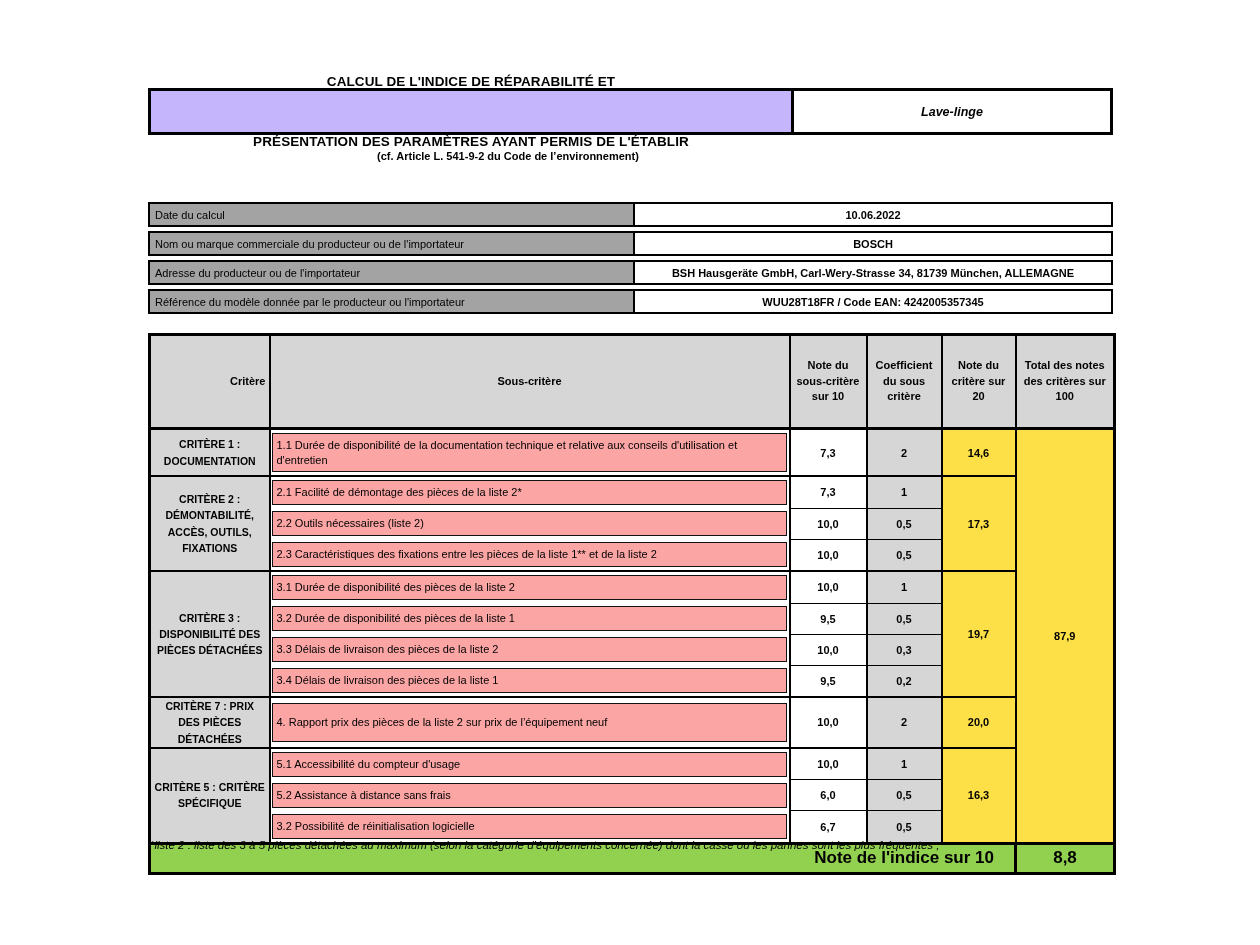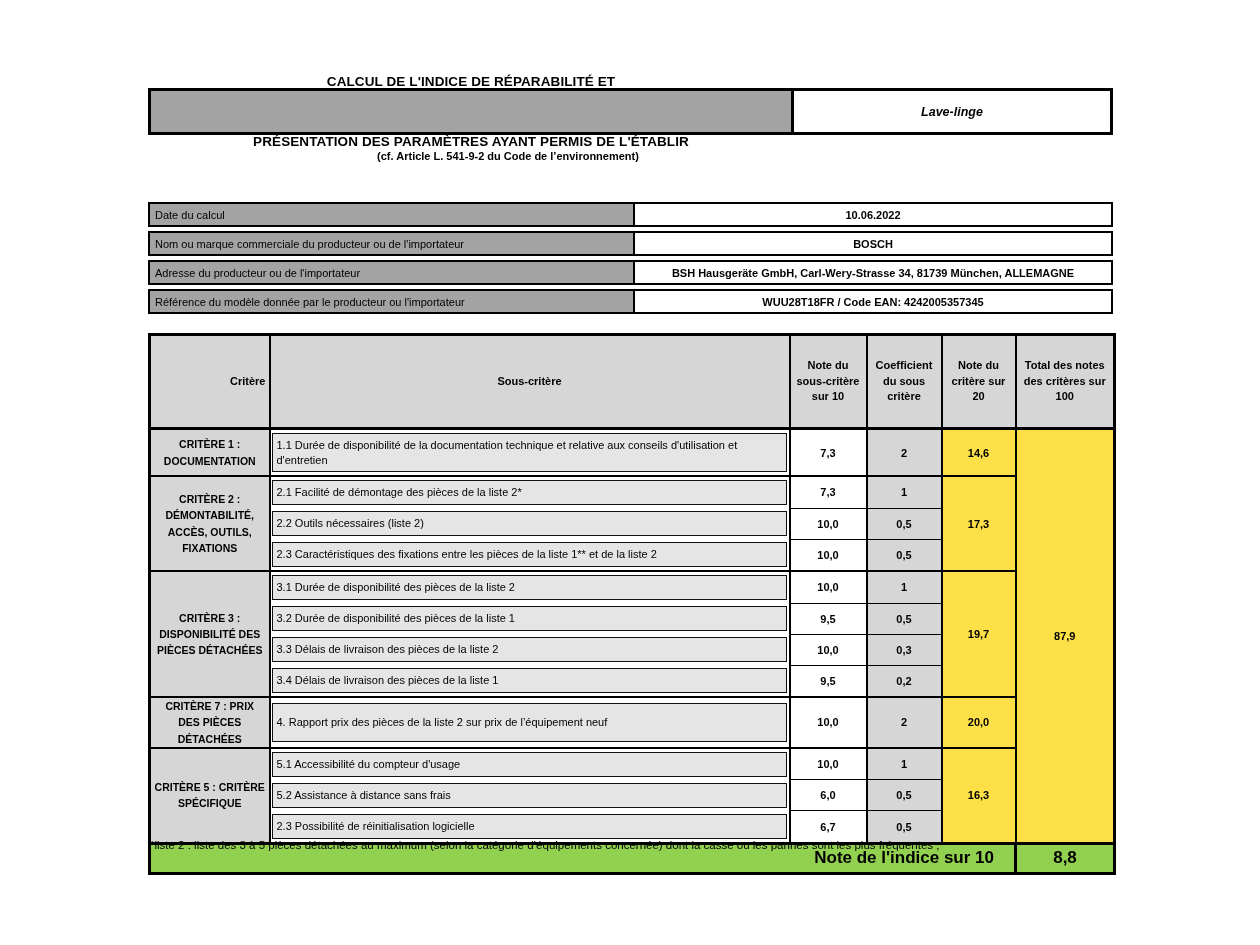--- a/index.html
+++ b/index.html
@@ -5,21 +5,21 @@
   html, body { margin:0; padding:0; background:#ffffff; }
   body {
     width:1260px; height:945px; position:relative;
     font-family:"Liberation Sans", sans-serif; color:#000;
     -webkit-font-smoothing:antialiased;
   }
 
   
   .header-row { position:absolute; top:88px; left:148px; width:965px; height:47px; display:flex; }
   .title-box {
-    width:646px; box-sizing:border-box; background:#a3a3a3;
+    width:646px; box-sizing:border-box; background:#c4b5fd;
     border:3px solid #000; display:flex; flex-direction:column;
     justify-content:center; align-items:center;gap:40px;
   }
   .title-line { font-weight:bold; font-size:13.5px; line-height:20px; letter-spacing:.1px; }
   .product-box {
     flex:1; box-sizing:border-box; background:#fff;
     border:3px solid #000; border-left:none;
     display:flex; justify-content:center; align-items:center;
   }
   .product-label { font-style:italic; font-weight:600; font-size:12.5px; }
@@ -68,21 +68,21 @@
   tr.g0 td { border-top:2px solid #000; }
   tr.gi td { border-top:1px solid #000; }
   tr.gi td.sc { border-top:none; }
 
   td.crit {
     background:#d6d6d6; font-weight:bold; font-size:10.5px; line-height:1.55;
     text-align:center; vertical-align:middle; padding:0 3px;
   }
   td.sc { background:#fff; vertical-align:middle; padding:3px 2px 3px 1px; }
   .sc-box {
-    background:#e5e5e5; border:1px solid #111;
+    background:#fca5a5; border:1px solid #111;
     min-height:21px; display:flex; align-items:center;
     padding:1px 6px 1px 4px; font-size:11px; line-height:1.3;
   }
   tr.rt .sc-box { min-height:35px; }
   td.n10 { background:#fff; font-weight:bold; font-size:11px; text-align:center; vertical-align:middle; }
   td.coef { background:#d6d6d6; font-weight:bold; font-size:11px; text-align:center; vertical-align:middle; }
   td.n20, td.total {
     background:#fde047; font-weight:bold; font-size:11px;
     text-align:center; vertical-align:middle;
   }
@@ -90,21 +90,21 @@
   tr.final { height:30px; }
   tr.final td { border-top:3px solid #000; background:#92d050; vertical-align:middle; }
   td.final-label {
     text-align:right; font-weight:bold; font-size:17px; padding-right:20px;
     border-right:3px solid #000;
   }
   td.final-value { text-align:center; font-weight:bold; font-size:17px; }
 
   
   .footnotes { position:absolute; top:838px; left:150px; width:980px; }
-  .footnote { font-size:11.5px; line-height:1.25; margin-bottom:7px; }
+  .footnote { font-style:italic; font-size:11.5px; line-height:1.25; margin-bottom:7px; }
 </style>
 </head>
 <body>
 
 <div class="header-row">
   <div class="title-box">
     <div class="title-line">CALCUL DE L'INDICE DE RÉPARABILITÉ ET</div>
     <div class="title-line">PRÉSENTATION DES PARAMÈTRES AYANT PERMIS DE L'ÉTABLIR</div>
   </div>
   <div class="product-box">
@@ -244,21 +244,21 @@
     </tr>
     <tr class="gi rn">
       <td class="sc">
             <div class="sc-box">5.2 Assistance à distance sans frais</div>
           </td>
       <td class="n10">6,0</td>
       <td class="coef">0,5</td>
     </tr>
     <tr class="gi rn">
       <td class="sc">
-            <div class="sc-box">2.3 Possibilité de réinitialisation logicielle</div>
+            <div class="sc-box">3.2 Possibilité de réinitialisation logicielle</div>
           </td>
       <td class="n10">6,7</td>
       <td class="coef">0,5</td>
     </tr>
 
     <tr class="final">
       <td class="final-label" colspan="5">Note de l'indice sur 10</td>
       <td class="final-value">8,8</td>
     </tr>
   </tbody>

